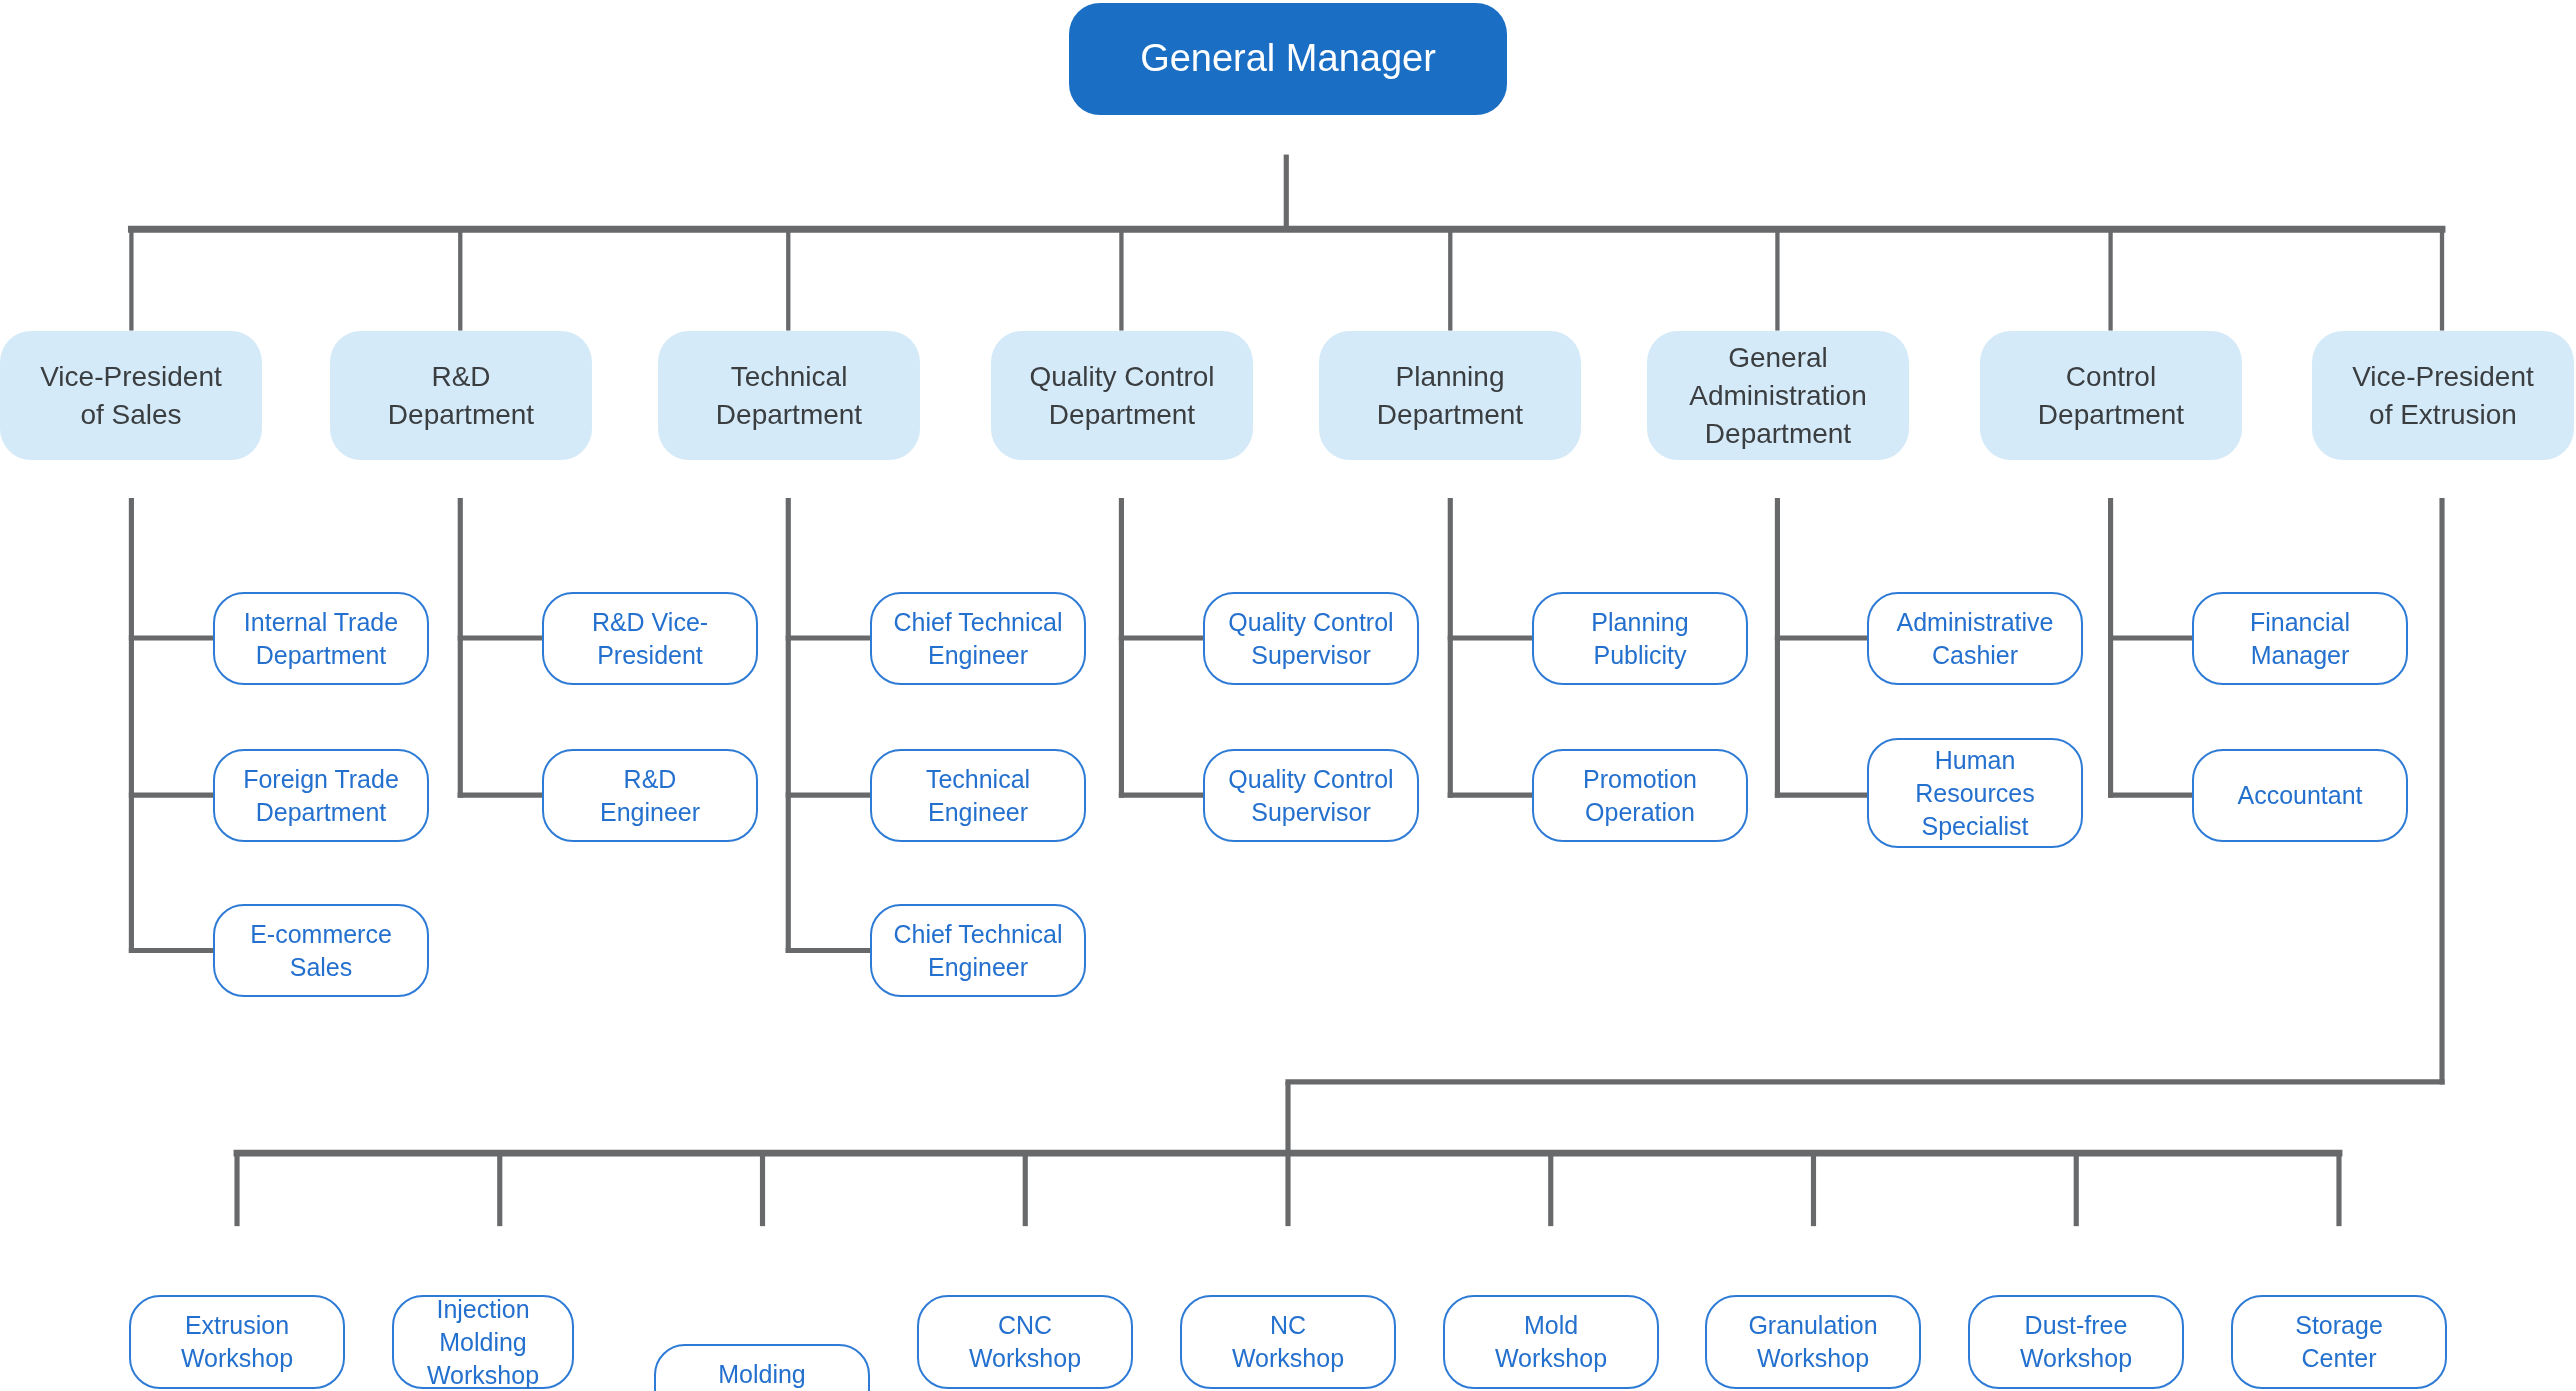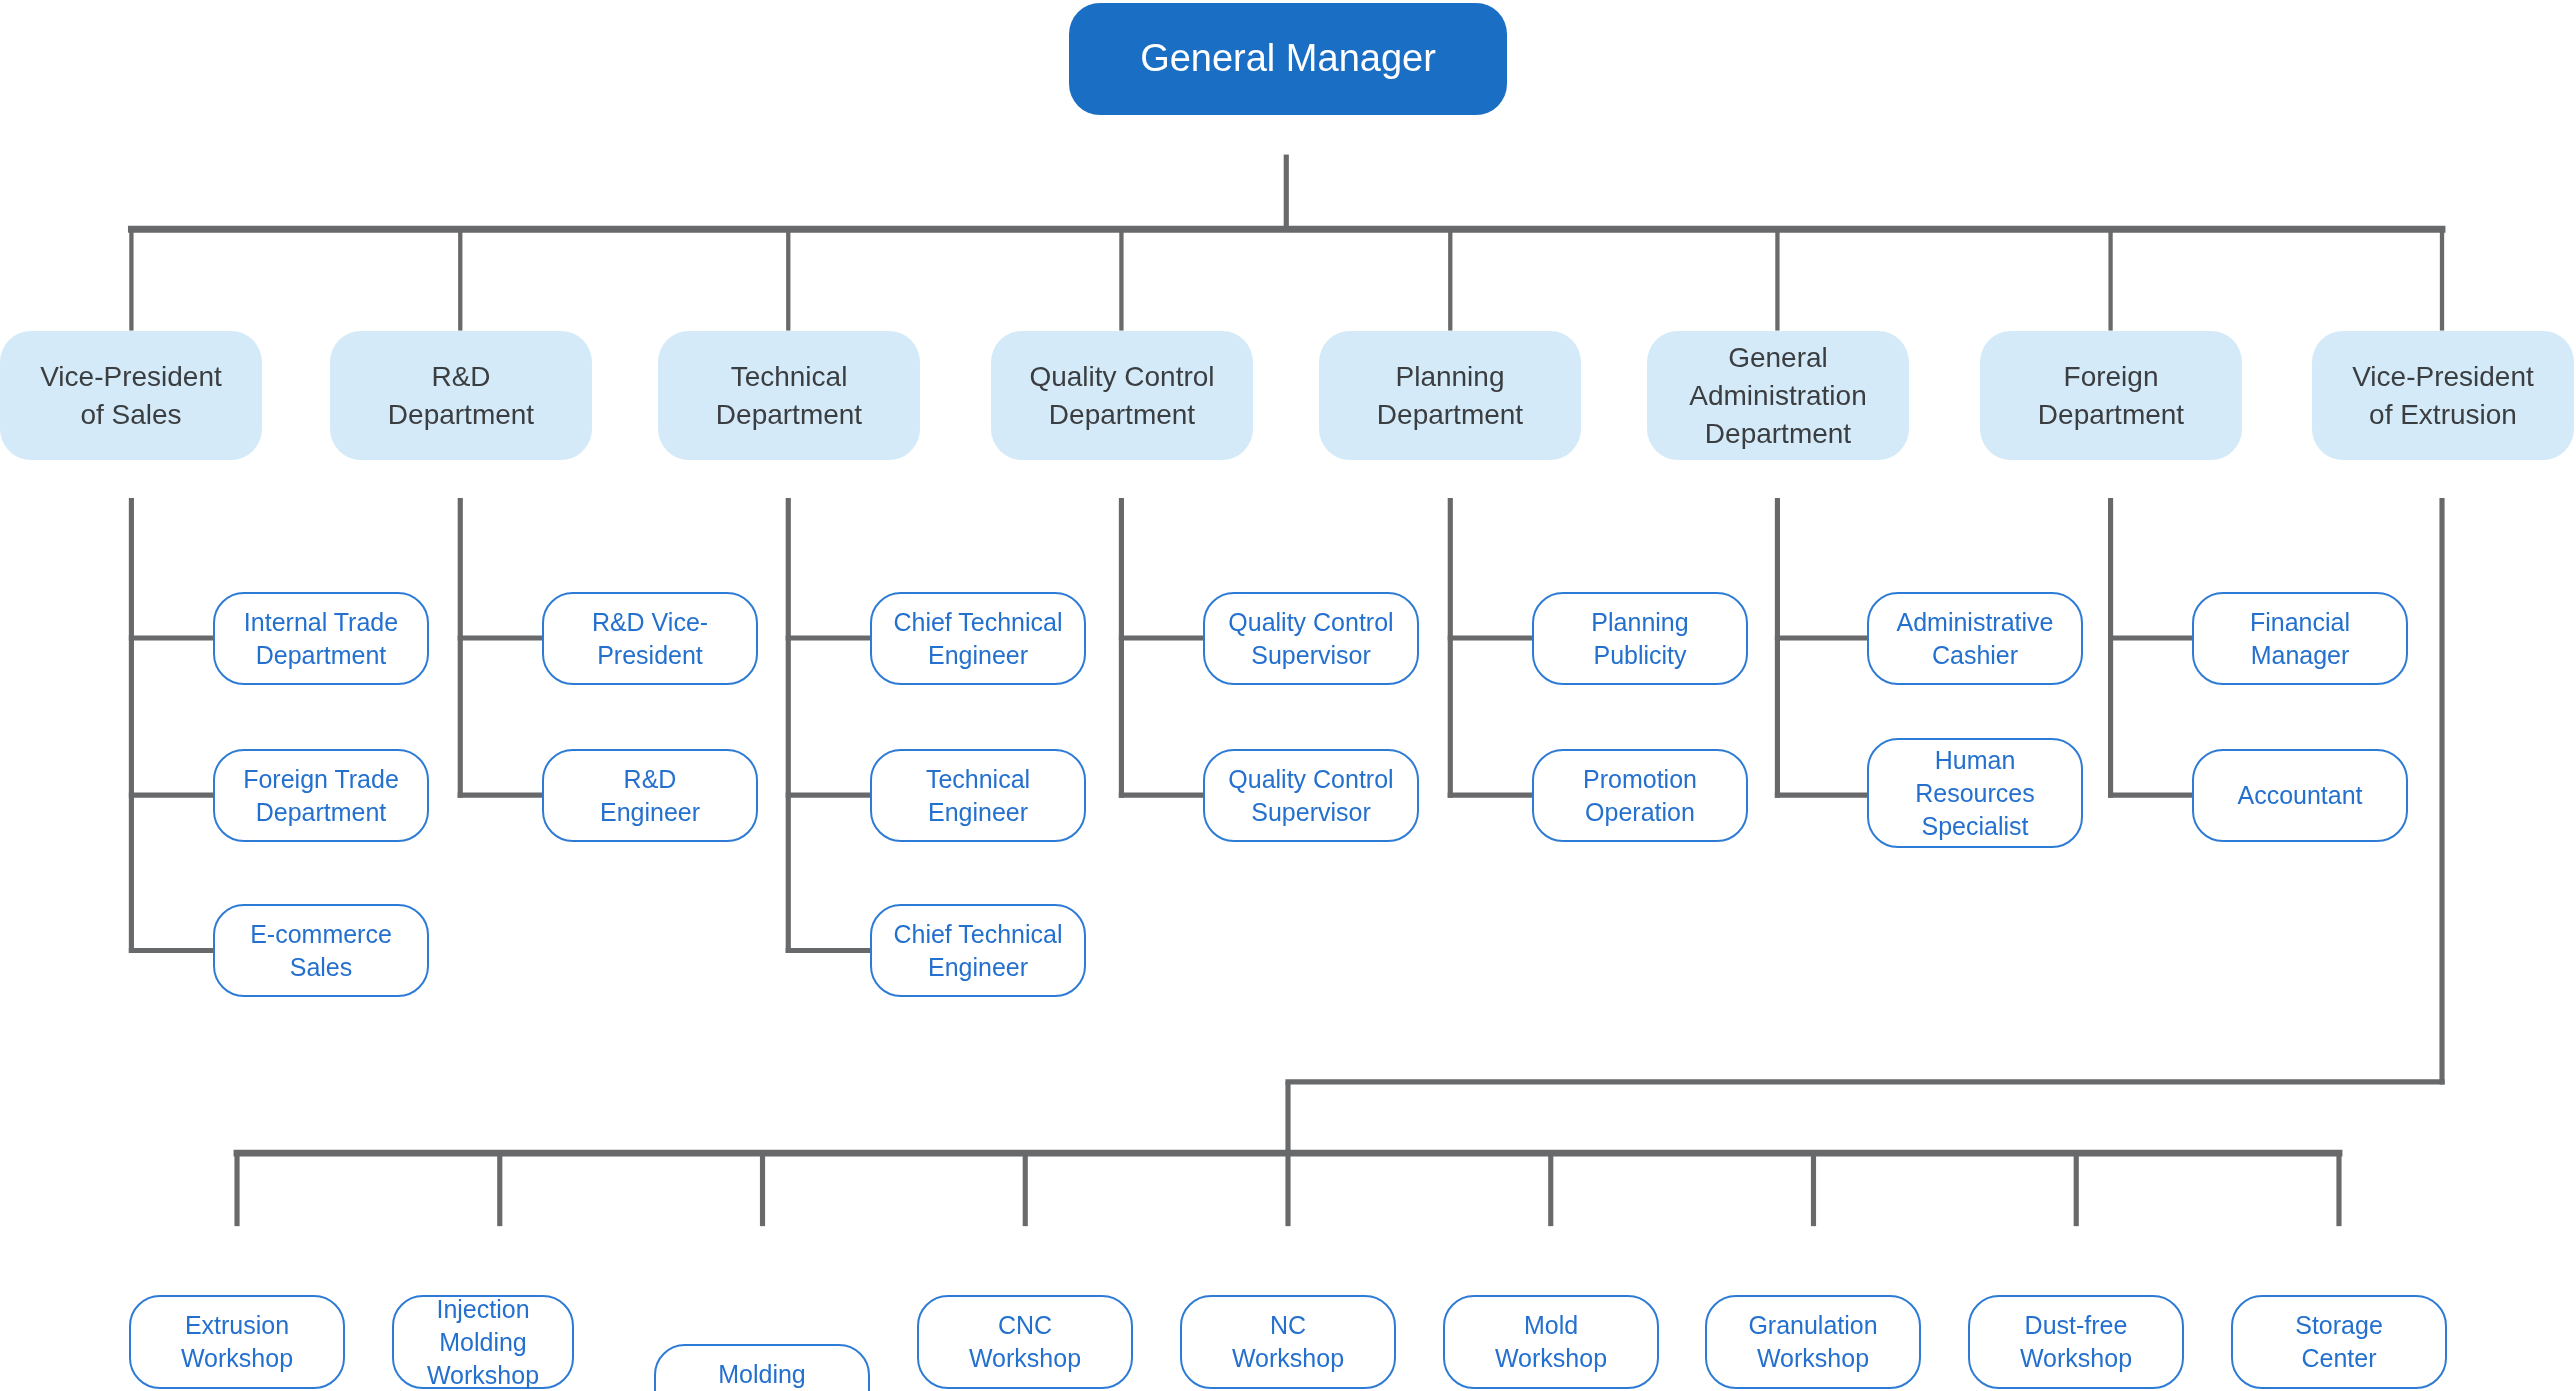--- a/index.html
+++ b/index.html
@@ -110,21 +110,21 @@
   <div class="node dept" style="left:991px;top:331px;width:262px;height:129px">
     <span class="lbl" style="max-width:210px">Quality Control Department</span>
   </div>
   <div class="node dept" style="left:1319px;top:331px;width:262px;height:129px">
     <span class="lbl" style="max-width:150px">Planning Department</span>
   </div>
   <div class="node dept" style="left:1647px;top:331px;width:262px;height:129px">
     <span class="lbl" style="max-width:202px">General Administration Department</span>
   </div>
   <div class="node dept" style="left:1980px;top:331px;width:262px;height:129px">
-    <span class="lbl" style="max-width:150px">Foreign Department</span>
+    <span class="lbl" style="max-width:150px">Control Department</span>
   </div>
   <div class="node dept" style="left:2312px;top:331px;width:262px;height:129px">
     <span class="lbl" style="max-width:202px">Vice-President of Extrusion</span>
   </div>
 
   <div class="node leaf" style="left:213px;top:749px;width:216px;height:93px">
     <span class="lbl" style="max-width:176px">Foreign Trade Department</span>
   </div>
   <div class="node leaf" style="left:213px;top:592px;width:216px;height:93px">
     <span class="lbl" style="max-width:176px">Internal Trade Department</span>

